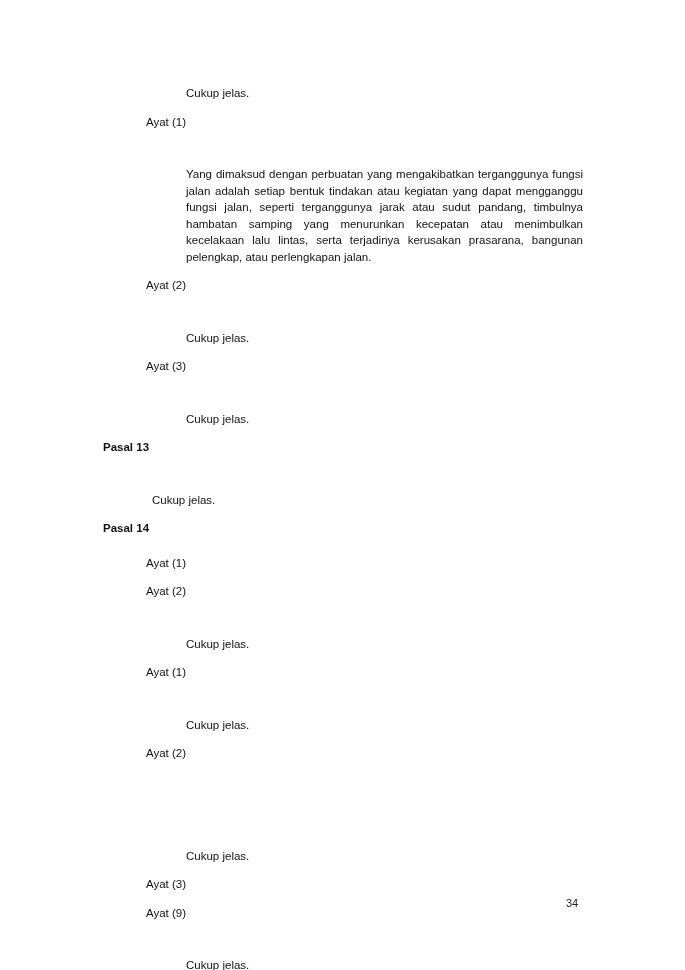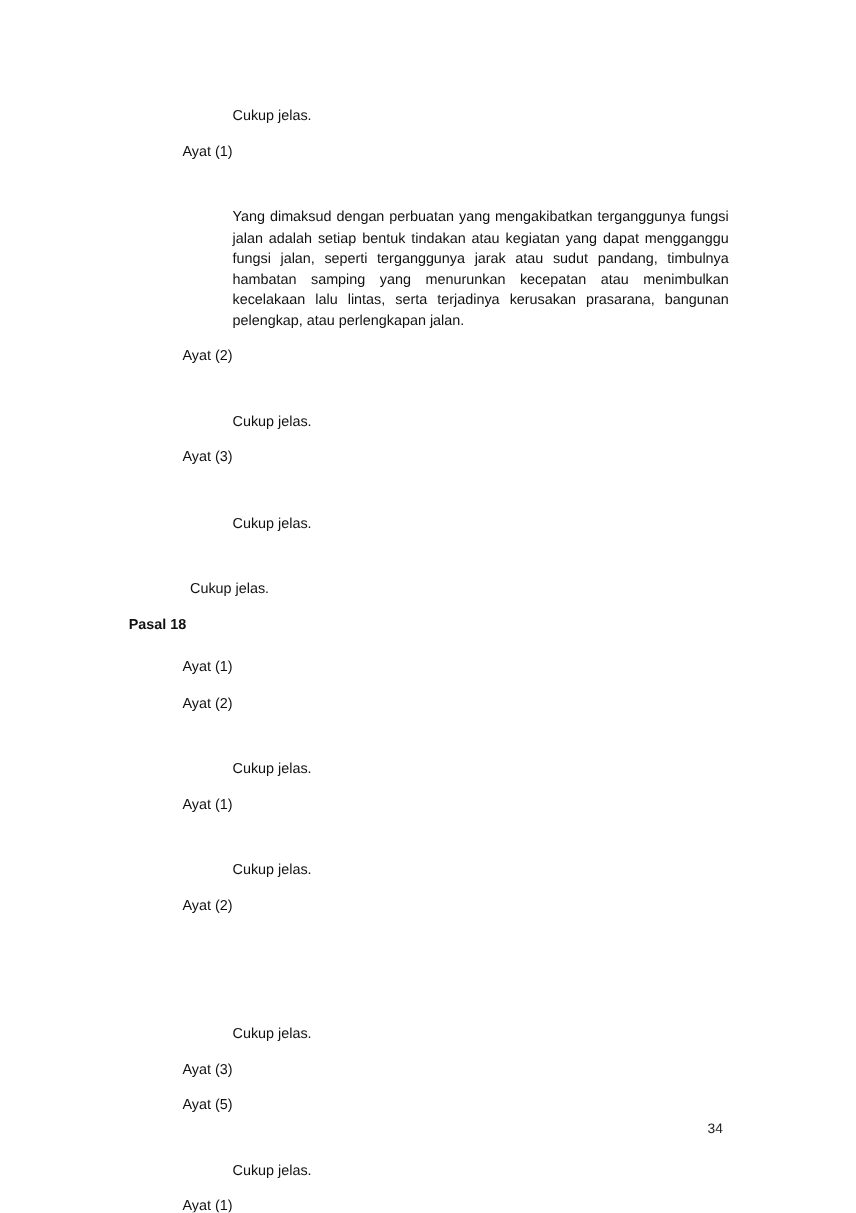--- a/index.html
+++ b/index.html
@@ -64,31 +64,32 @@
 
 <div class="page">
   <div class="doc-content">
       <div class="block cukup">Cukup jelas.</div>
       <div class="block ayat">Ayat (1)</div>
       <div class="block para">Yang dimaksud dengan perbuatan yang mengakibatkan terganggunya fungsi jalan adalah setiap bentuk tindakan atau kegiatan yang dapat mengganggu fungsi jalan, seperti terganggunya jarak atau sudut pandang, timbulnya hambatan samping yang menurunkan kecepatan atau menimbulkan kecelakaan lalu lintas, serta terjadinya kerusakan prasarana, bangunan pelengkap, atau perlengkapan jalan.</div>
       <div class="block ayat">Ayat (2)</div>
       <div class="block cukup">Cukup jelas.</div>
       <div class="block ayat">Ayat (3)</div>
       <div class="block cukup">Cukup jelas.</div>
+      <div class="block pasal">Pasal 13</div>
       <div class="block cukup-l1">Cukup jelas.</div>
-      <div class="block pasal">Pasal 18</div>
+      <div class="block pasal">Pasal 14</div>
       <div class="block ayat">Ayat (1)</div>
       <div class="block ayat">Ayat (2)</div>
       <div class="block cukup">Cukup jelas.</div>
       <div class="block ayat">Ayat (1)</div>
       <div class="block cukup">Cukup jelas.</div>
       <div class="block ayat">Ayat (2)</div>
       <div class="block blank"></div>
       <div class="block cukup">Cukup jelas.</div>
       <div class="block ayat">Ayat (3)</div>
-      <div class="block ayat">Ayat (5)</div>
+      <div class="block ayat">Ayat (9)</div>
       <div class="block cukup">Cukup jelas.</div>
       <div class="block ayat">Ayat (1)</div>
       <div class="block cukup-deep">Cukup jelas.</div>
       <div class="block ayat">Ayat (2)</div>
     </div>
   <div class="page-number">34</div>
 </div>
 
 </body></html>

